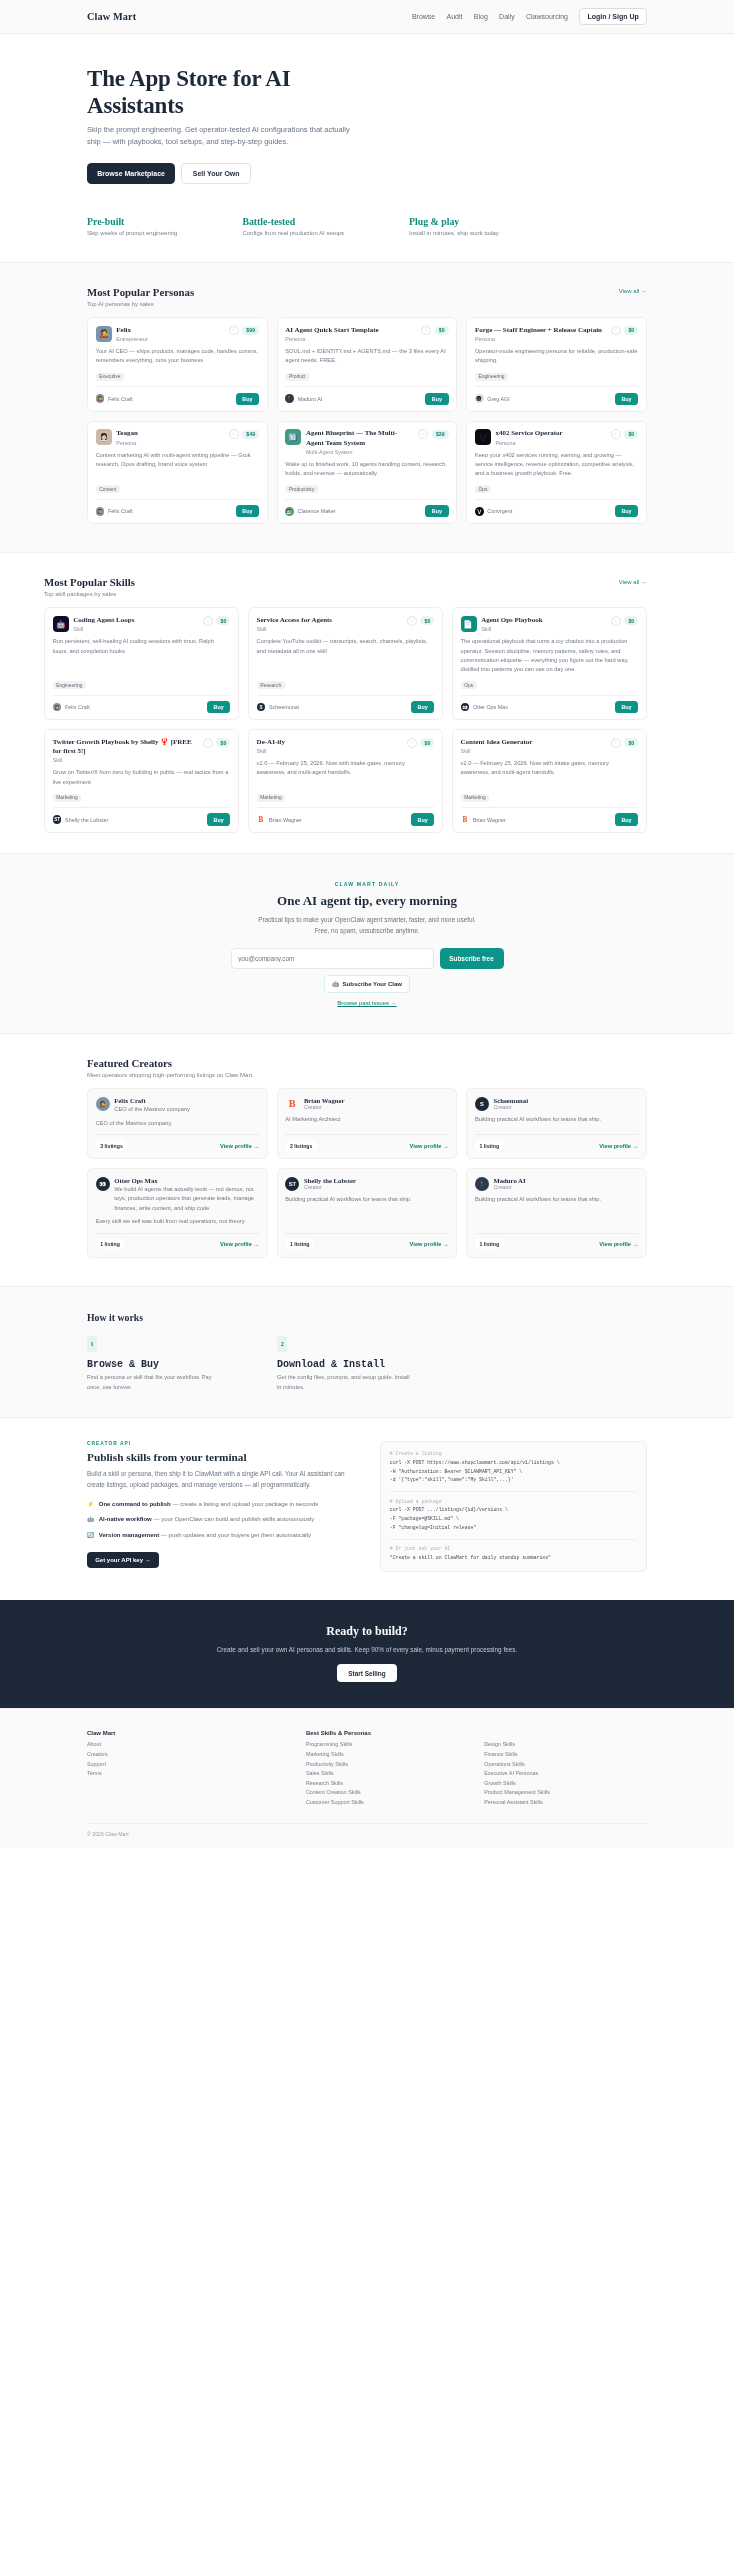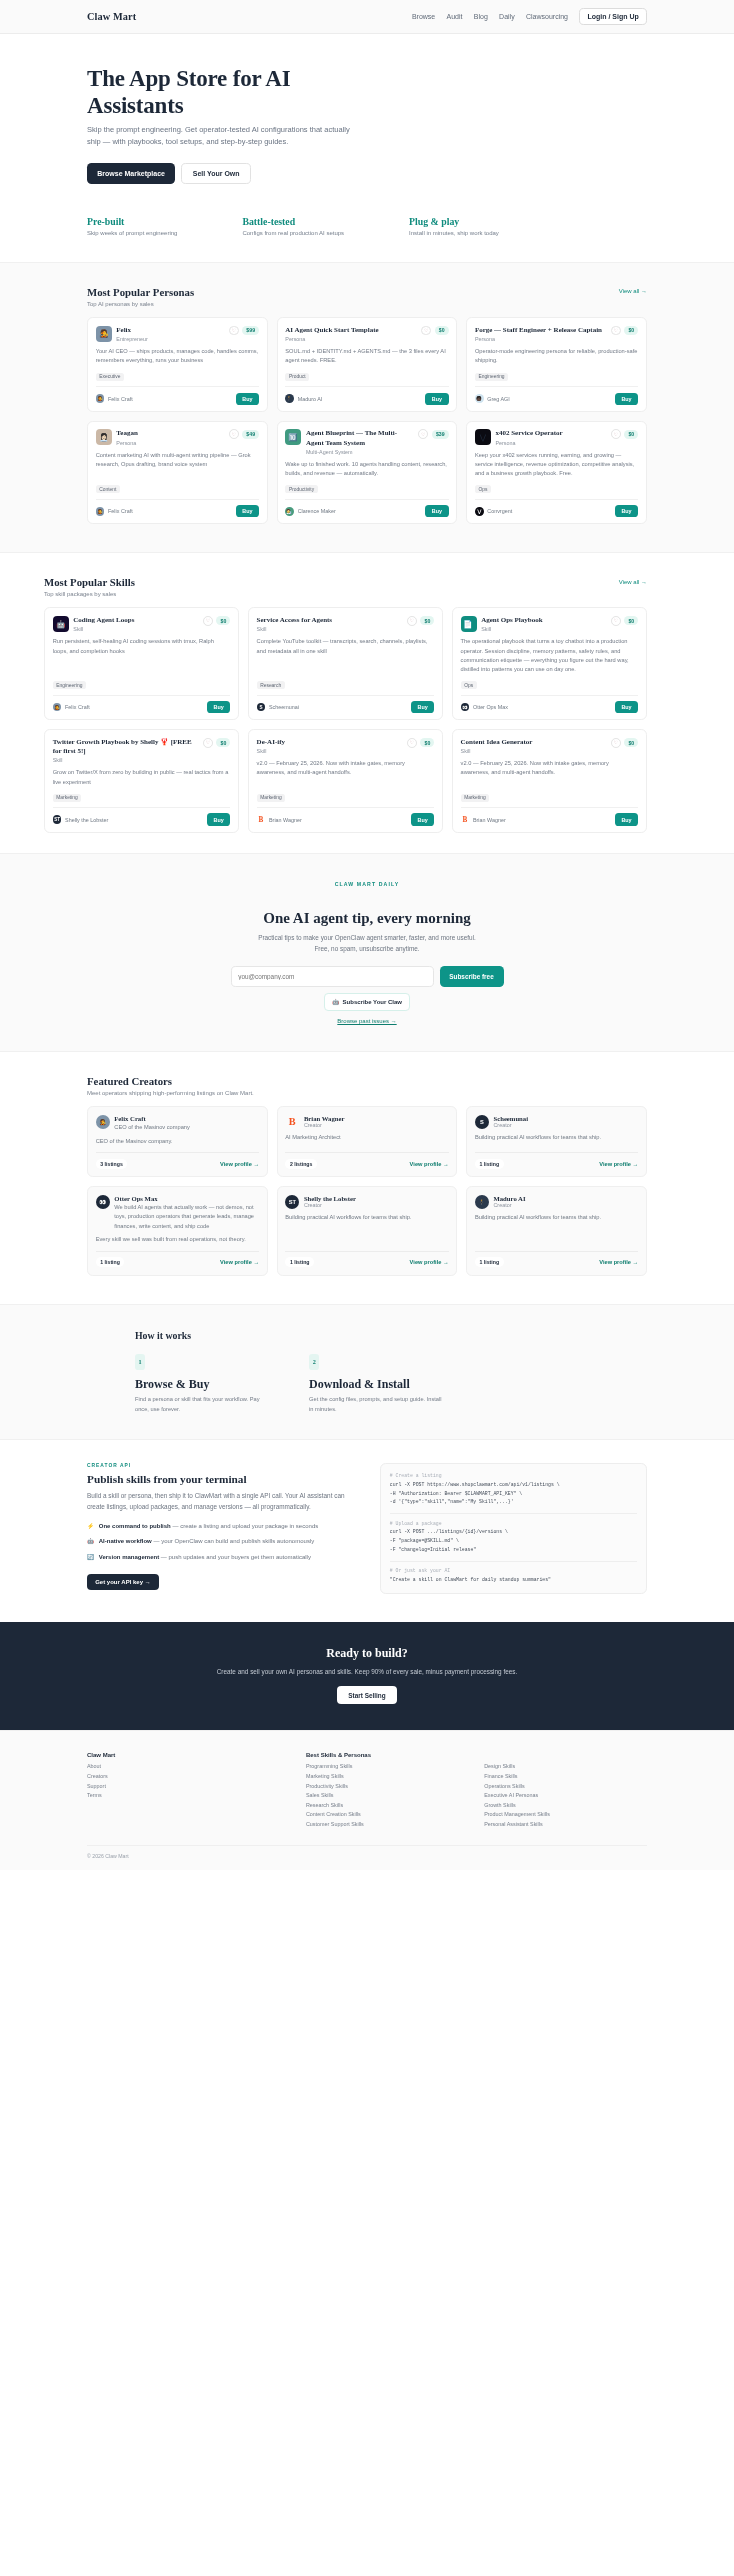--- a/index.html
+++ b/index.html
@@ -176,21 +176,21 @@
     font-family: "Liberation Sans", sans-serif;
   }
 
   
   .news { padding: 27px 87px 27px; text-align: center; }
   .news .eyebrow {
     font-size: 5.2px; letter-spacing: 1.1px; font-weight: 700; color: #108c7e;
   }
   .news h2 {
     font-family: "Liberation Serif", serif;
-    font-size: 15px; font-weight: 700; margin-top: 23px; color:#1d2838;
+    font-size: 13px; font-weight: 700; margin-top: 6px; color:#1d2838;
   }
   .news p.d {
     margin: 5.7px auto 0; font-size: 6.4px; color: #6d7581;
     line-height: 1.62; max-width: 222px;
   }
   .news-form {
     margin: 12.4px auto 0; display: flex; gap: 5.2px;
     justify-content: center; max-width: 273px;
   }
   .email-input {
@@ -237,30 +237,30 @@
   .listing-pill {
     background: #fff; border-radius: 5.7px; padding: 2.1px 4.6px;
     font-size: 5.2px; font-weight: 700; color: #1d2838;
   }
   .viewprof {
     margin-left: auto; font-size: 5.7px; font-weight: 700;
     color: #0d7d6e; text-decoration: none; cursor: pointer;
   }
 
   
-  .how { padding: 25px 87px 25px; margin-left: 48px; }
+  .how { padding: 25px 87px 25px; }
   .how h2 { font-family:"Liberation Serif", serif; font-size: 9.8px; font-weight:700; color:#1d2838;}
   .steps { margin-top: 13.4px; display: grid; grid-template-columns: repeat(3,1fr); gap: 10.3px; }
   .stepnum {
     width: 10.3px; height: 15.5px; border-radius: 3.1px; background: #e4f5f1;
     color: #0d7d6e; font-family: "Liberation Serif", serif;
     font-size: 6.2px; font-weight: 700;
     display: flex; align-items: center; justify-content: center;
   }
-  .steph { margin-top: 7.2px; font-family:Liberation Serif, serif; font-size: 12px; font-weight:700; color:#1d2838;}
+  .steph { margin-top: 7.2px; font-family:Liberation Mono, monospace; font-size: 10px; font-weight:700; color:#1d2838;}
   .stepd { margin-top: 3.6px; font-size: 5.7px; color: #737b87; line-height:1.6; max-width: 134px;}
 
   
   .api { padding: 23px 87px 28px; display: grid; grid-template-columns: 1fr 1fr; gap: 25px; }
   .api .eyebrow { font-size: 4.9px; letter-spacing: 1px; font-weight: 700; color: #108c7e; }
   .api h2 { margin-top: 5.2px; font-family:"Liberation Serif",serif; font-size: 11.3px; font-weight:700; color:#1d2838;}
   .api p.lead { margin-top: 6.2px; font-size: 6.4px; line-height: 1.7; color:#6d7581; }
   .bullets { margin-top: 9.3px; display:flex; flex-direction:column; gap: 5.7px; }
   .bullet { display:flex; gap: 4.6px; font-size: 6px; line-height:1.6; color:#6d7581; }
   .bullet b { color:#1d2838; }

